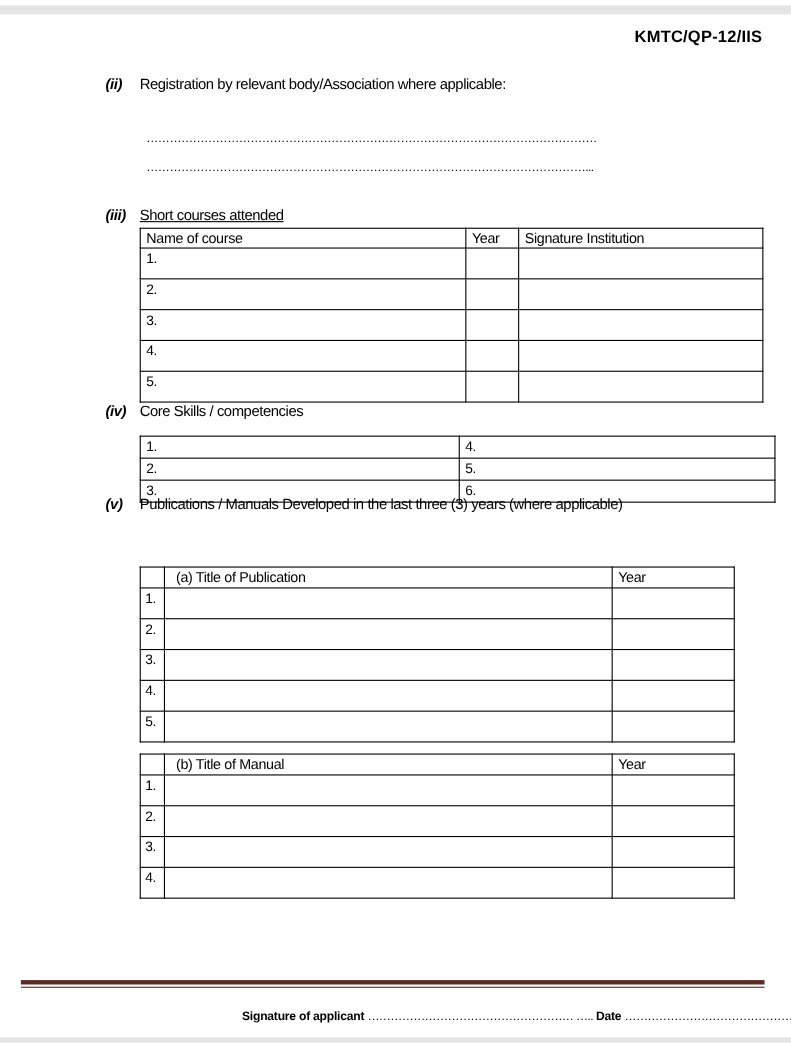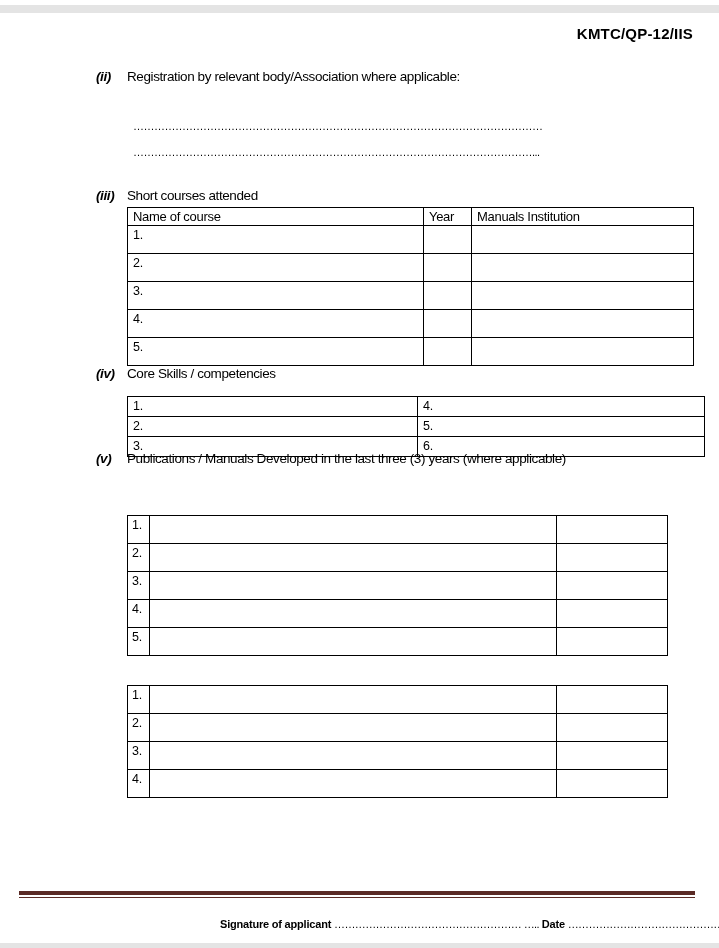--- a/index.html
+++ b/index.html
@@ -30,34 +30,34 @@
 <div class="band-top"></div>
 
 <div class="docref">KMTC/QP-12/IIS</div>
 
 <div class="sec-head" style="top:69px;">
   <span class="num">(ii)</span><span>Registration by relevant body/Association where applicable:</span>
 </div>
 <div class="dots" style="top:120px; width:508px;">………………………………………………………………………………………………………</div>
 <div class="dots" style="top:146px; width:508px;">……………………………………………………………………………………………………...</div>
 
-<div class="sec-head" style="top:188px;">
+<div class="sec-head" style="top:188px;text-decoration:underline;">
   <span class="num">(iii)</span><span>Short courses attended</span>
 </div>
 <table class="t1" style="left:127px; top:207px; width:567px;">
   <colgroup>
       <col style="width:296px">
       <col style="width:48px">
       <col>
     </colgroup>
   <tbody>
       <tr>
     <th>Name of course</th>
     <th>Year</th>
-    <th>Manuals Institution</th>
+    <th>Signature Institution</th>
   </tr>
   <tr>
         <td>1.</td>
         <td></td>
         <td></td>
       </tr>
   <tr>
         <td>2.</td>
         <td></td>
         <td></td>
@@ -108,20 +108,25 @@
   <span class="num">(v)</span><span>Publications / Manuals Developed in the last three (3) years (where applicable)</span>
 </div>
 
 <table class="t3" style="left:127px; top:515px; width:541px;">
   <colgroup>
       <col style="width:22px">
       <col style="width:407px">
       <col>
     </colgroup>
   <tbody>
+      <tr>
+    <th></th>
+    <th style="padding-left:10px">(a) Title of Publication</th>
+    <th>Year</th>
+  </tr>
   <tr>
         <td style="padding-left:4px">1.</td>
         <td></td>
         <td></td>
       </tr>
   <tr>
         <td style="padding-left:4px">2.</td>
         <td></td>
         <td></td>
       </tr>
@@ -143,20 +148,25 @@
 </tbody>
   </table>
 
 <table class="t3" style="left:127px; top:685px; width:541px;">
   <colgroup>
       <col style="width:22px">
       <col style="width:407px">
       <col>
     </colgroup>
   <tbody>
+      <tr>
+    <th></th>
+    <th style="padding-left:10px">(b) Title of Manual</th>
+    <th>Year</th>
+  </tr>
   <tr>
         <td style="padding-left:4px">1.</td>
         <td></td>
         <td></td>
       </tr>
   <tr>
         <td style="padding-left:4px">2.</td>
         <td></td>
         <td></td>
       </tr>

